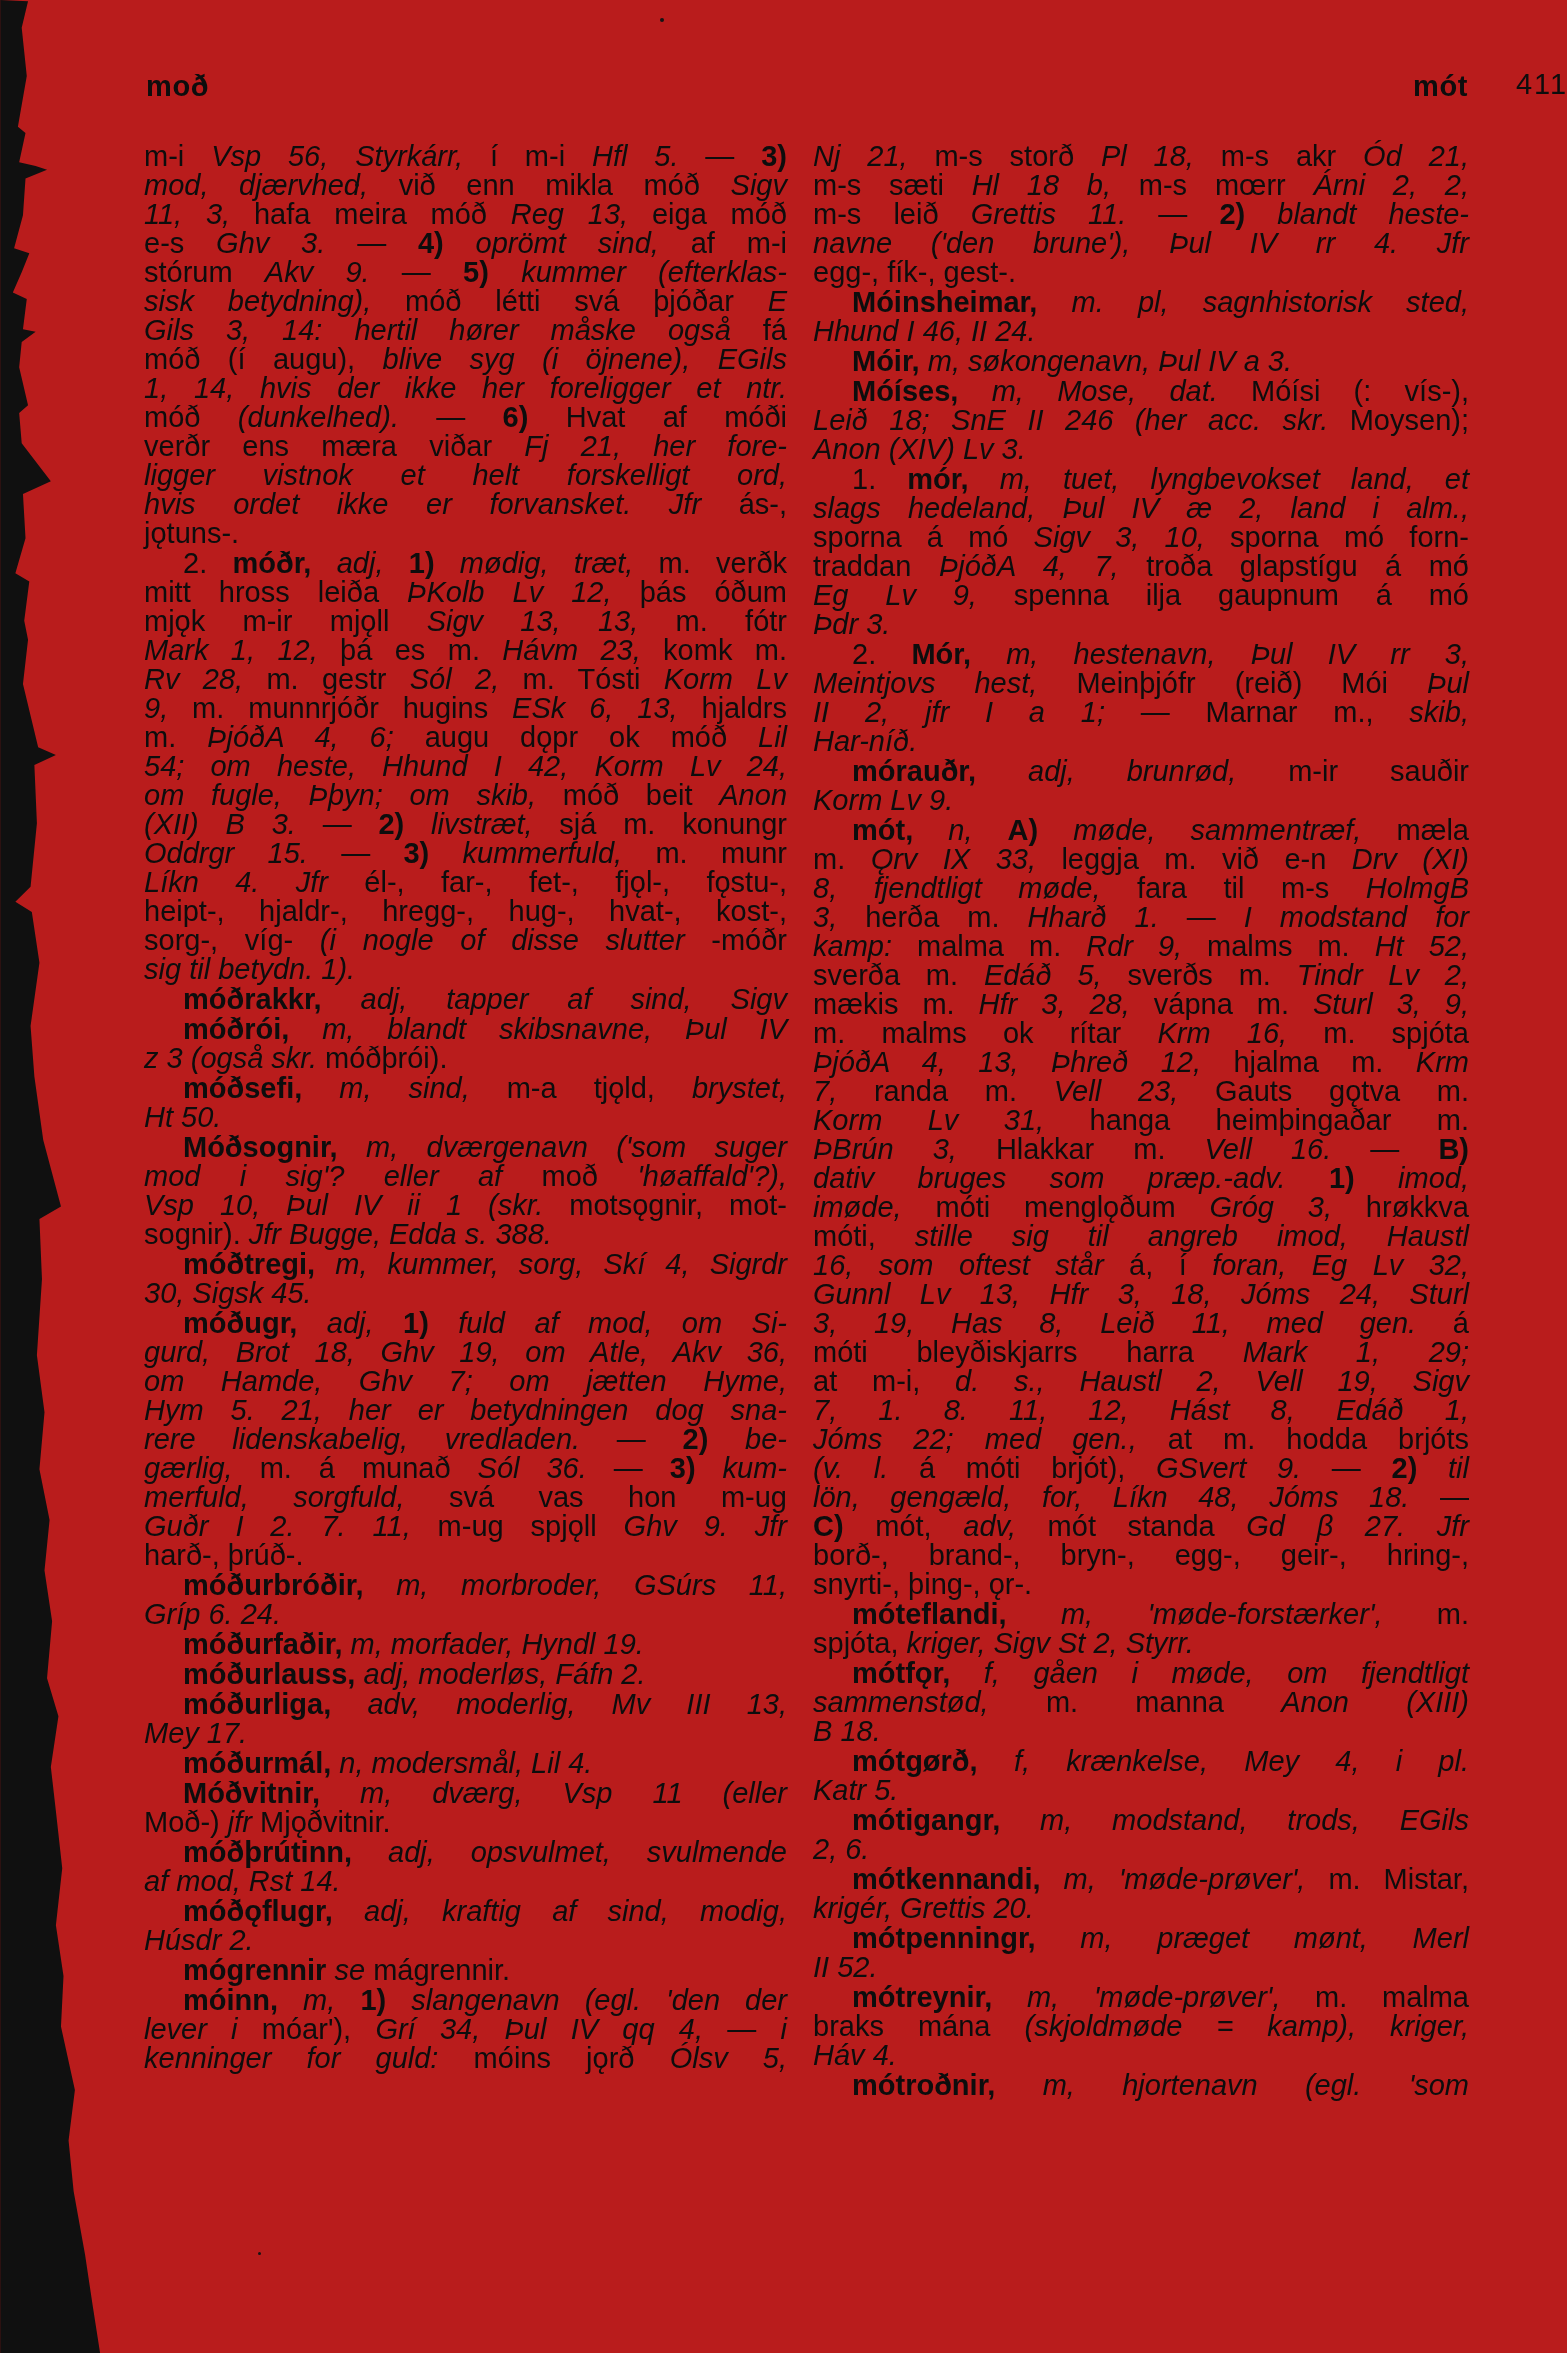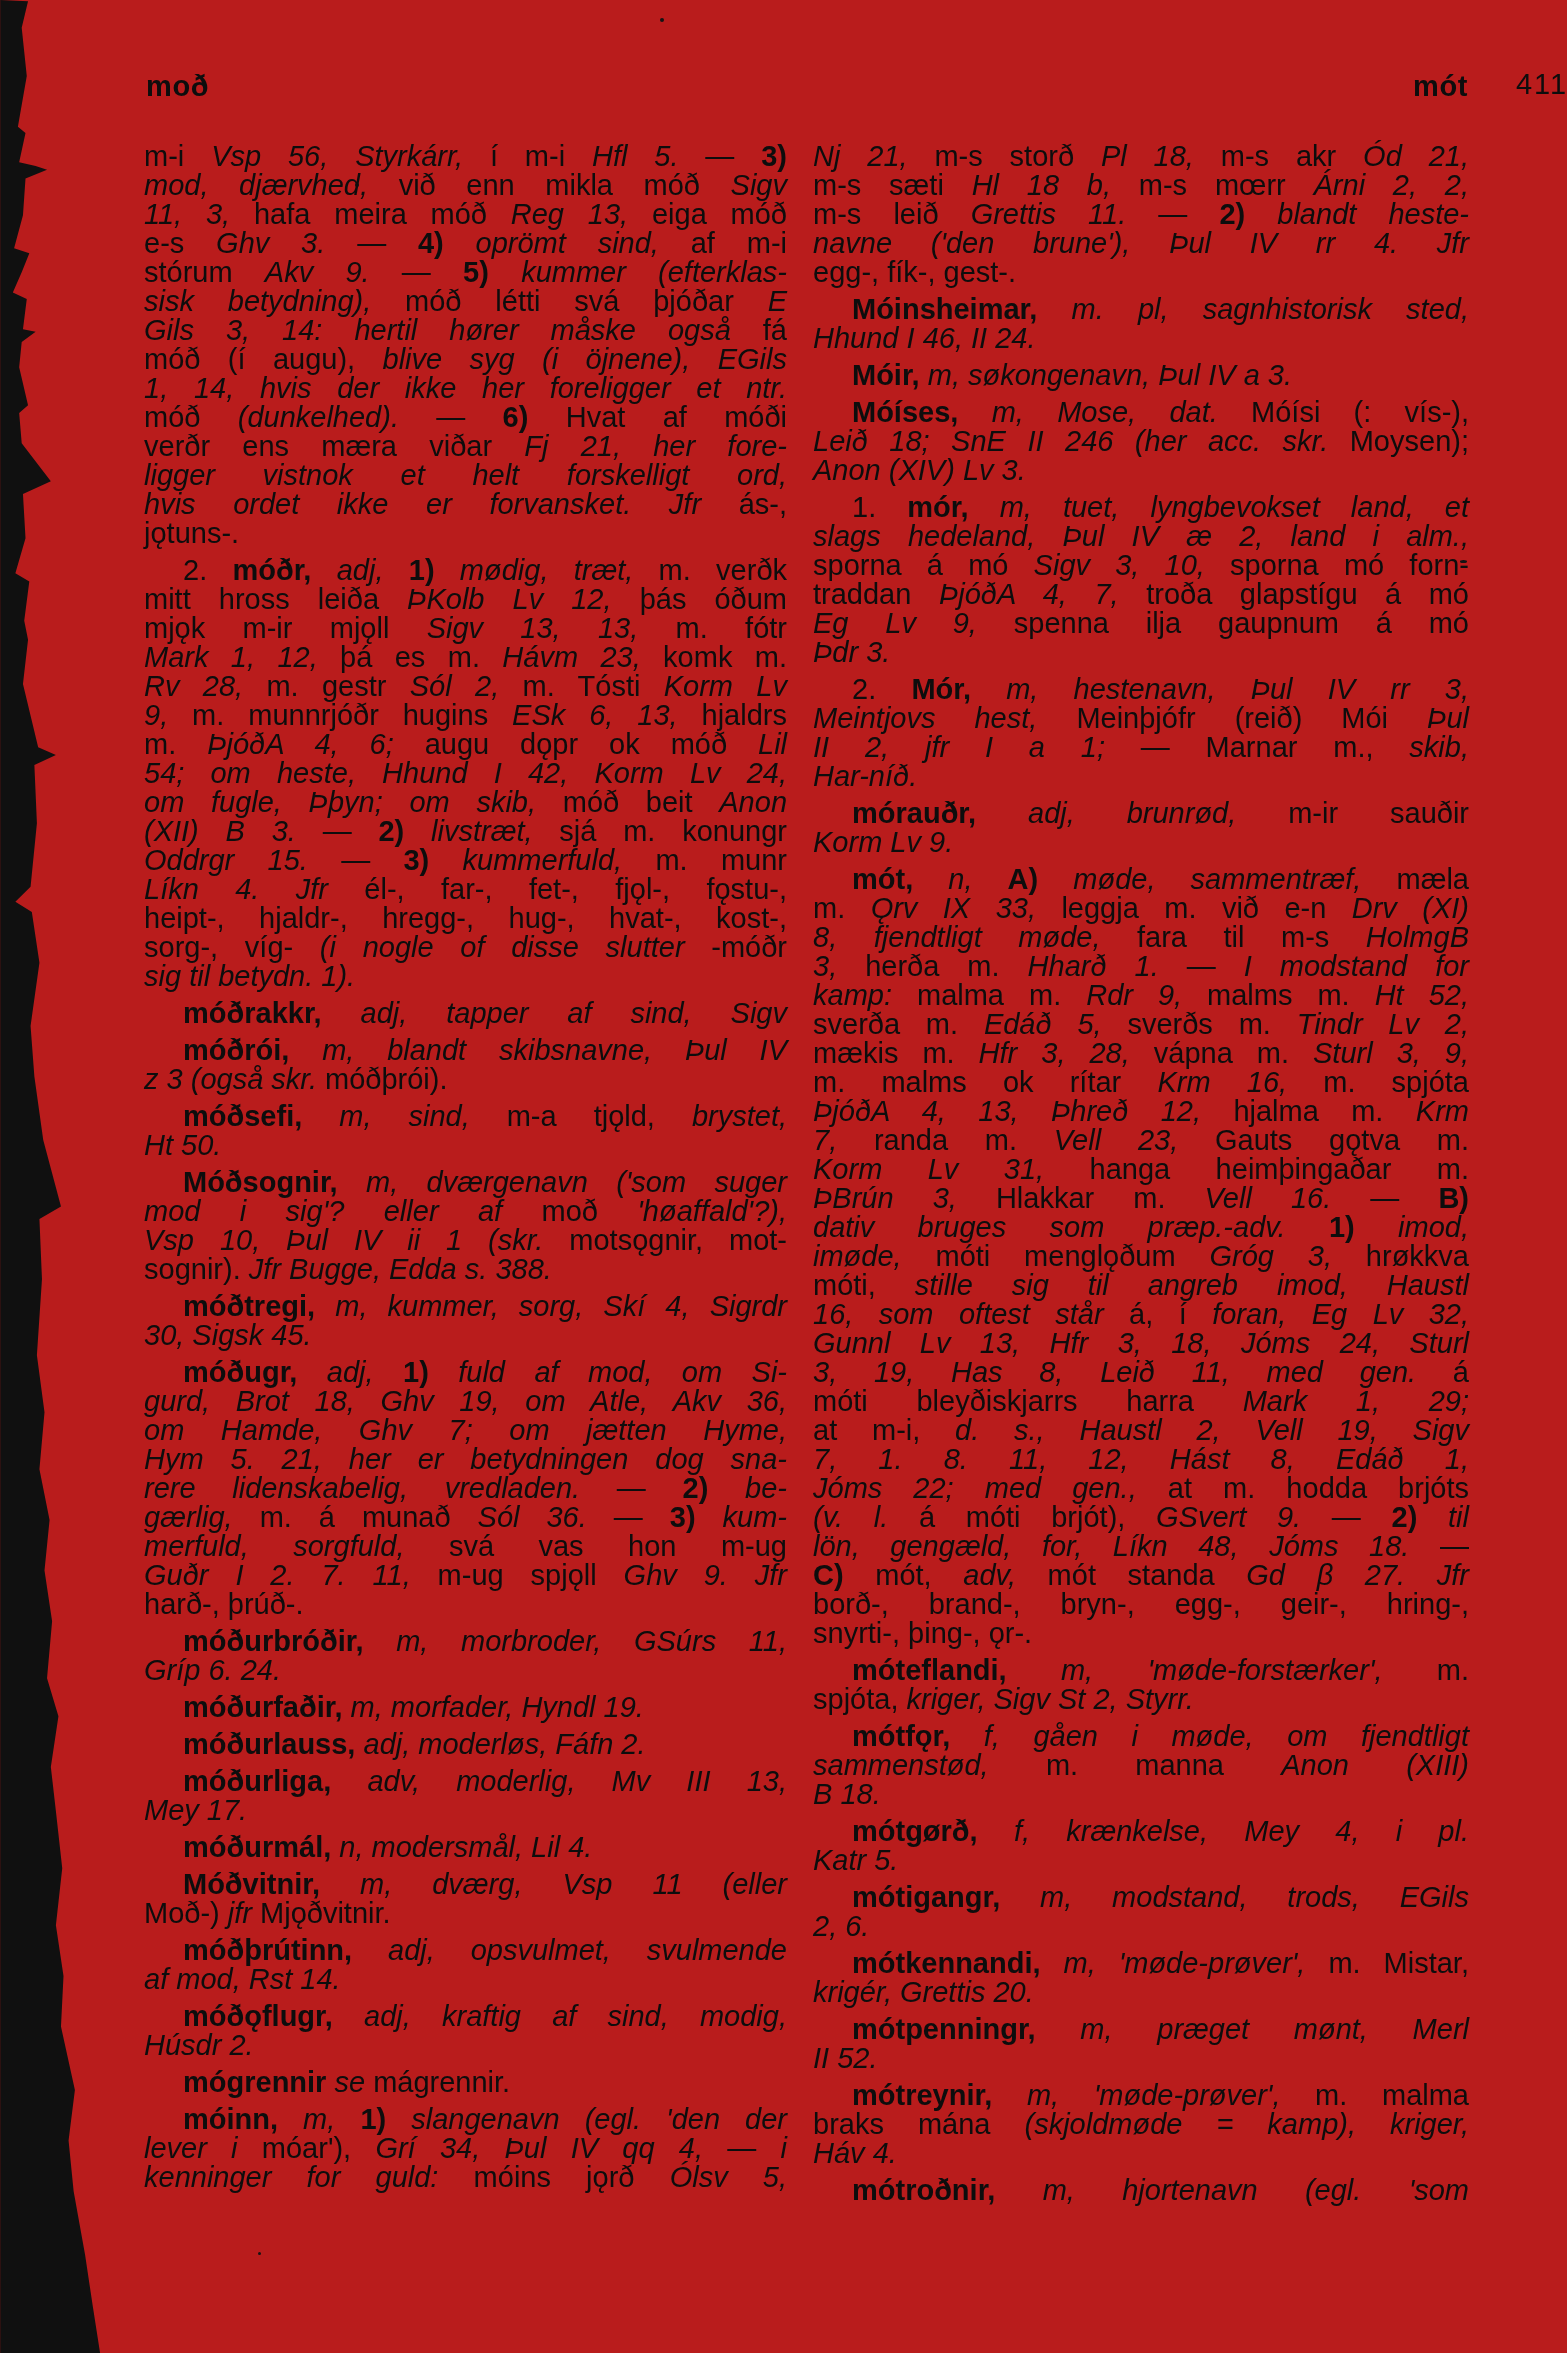--- a/index.html
+++ b/index.html
@@ -17,21 +17,21 @@
     text-align:right; font-size:29px; letter-spacing:1.9px;
   }
   .col { position:absolute; top:142px; font-size:29px; }
   #col-left  { left:144px;  width:643px; }
   #col-right { left:813px; width:656px; }
   .line {
     height:29px; line-height:29px; white-space:nowrap;
     text-align:justify; text-align-last:justify;
   }
   .line.noj { text-align:right; text-align-last:left; }
-  .line.indent { padding-left:39px; margin-top:8px; }
+  .line.indent { padding-left:39px; margin-top:1px; }
   .line b { font-weight:bold; }
   .line i { font-style:italic; }
   .binding { position:absolute; left:0; top:0; }
   .speck { position:absolute; background:#141414; border-radius:50%; }
 </style>
 </head>
 <body>
 
 <div class="page">
 

